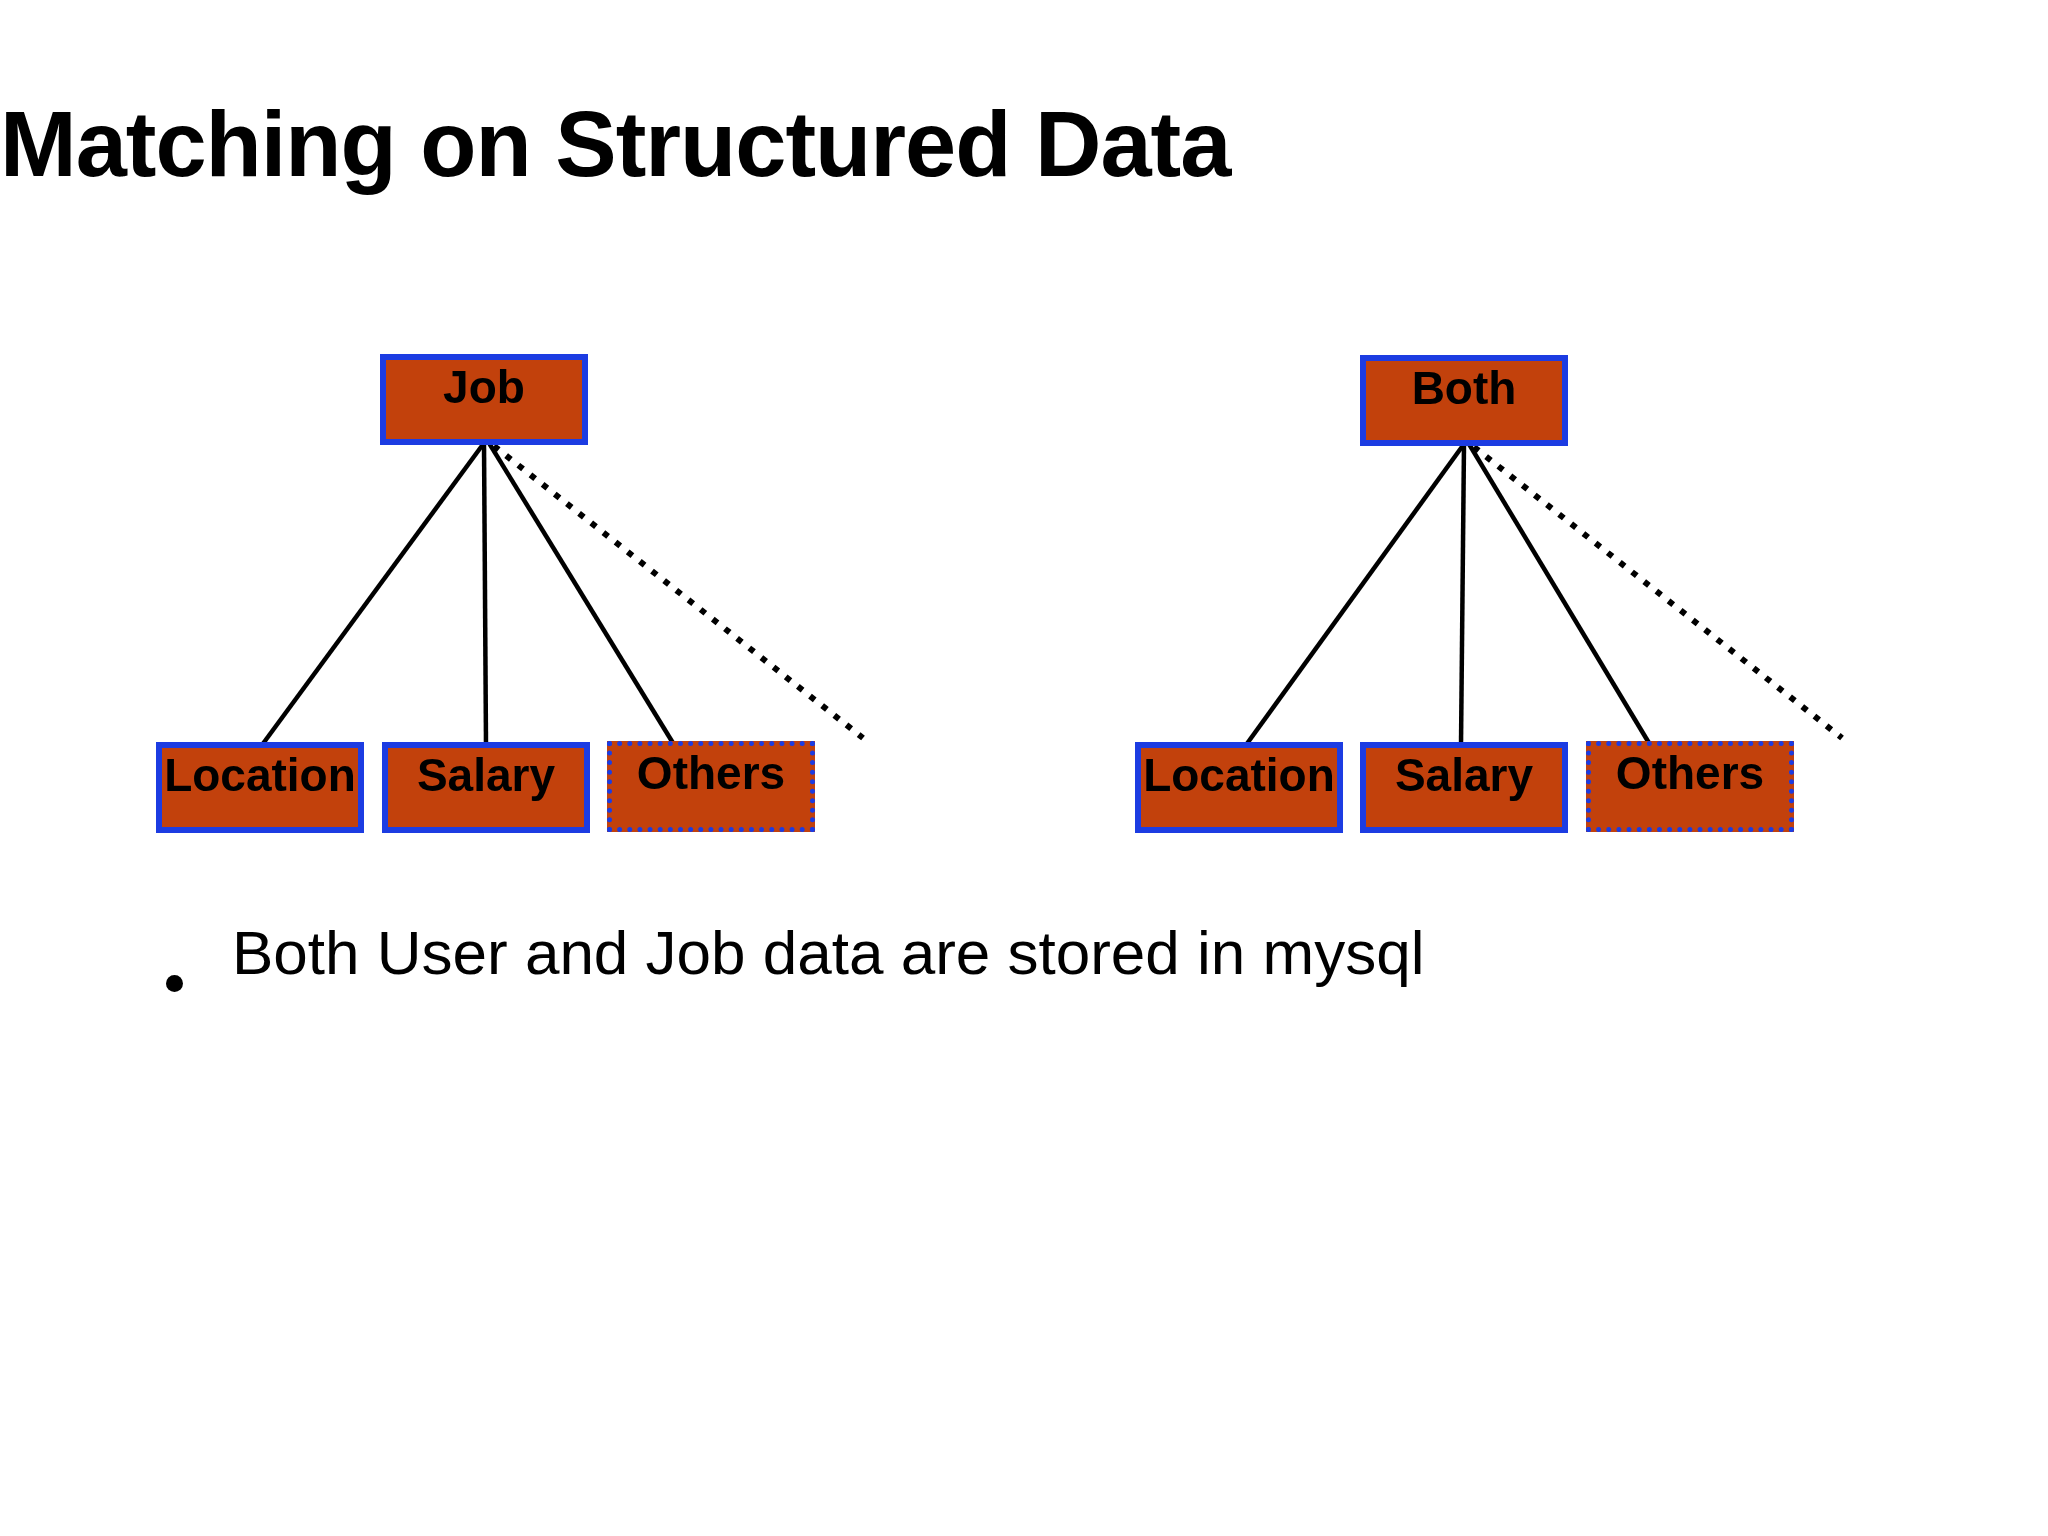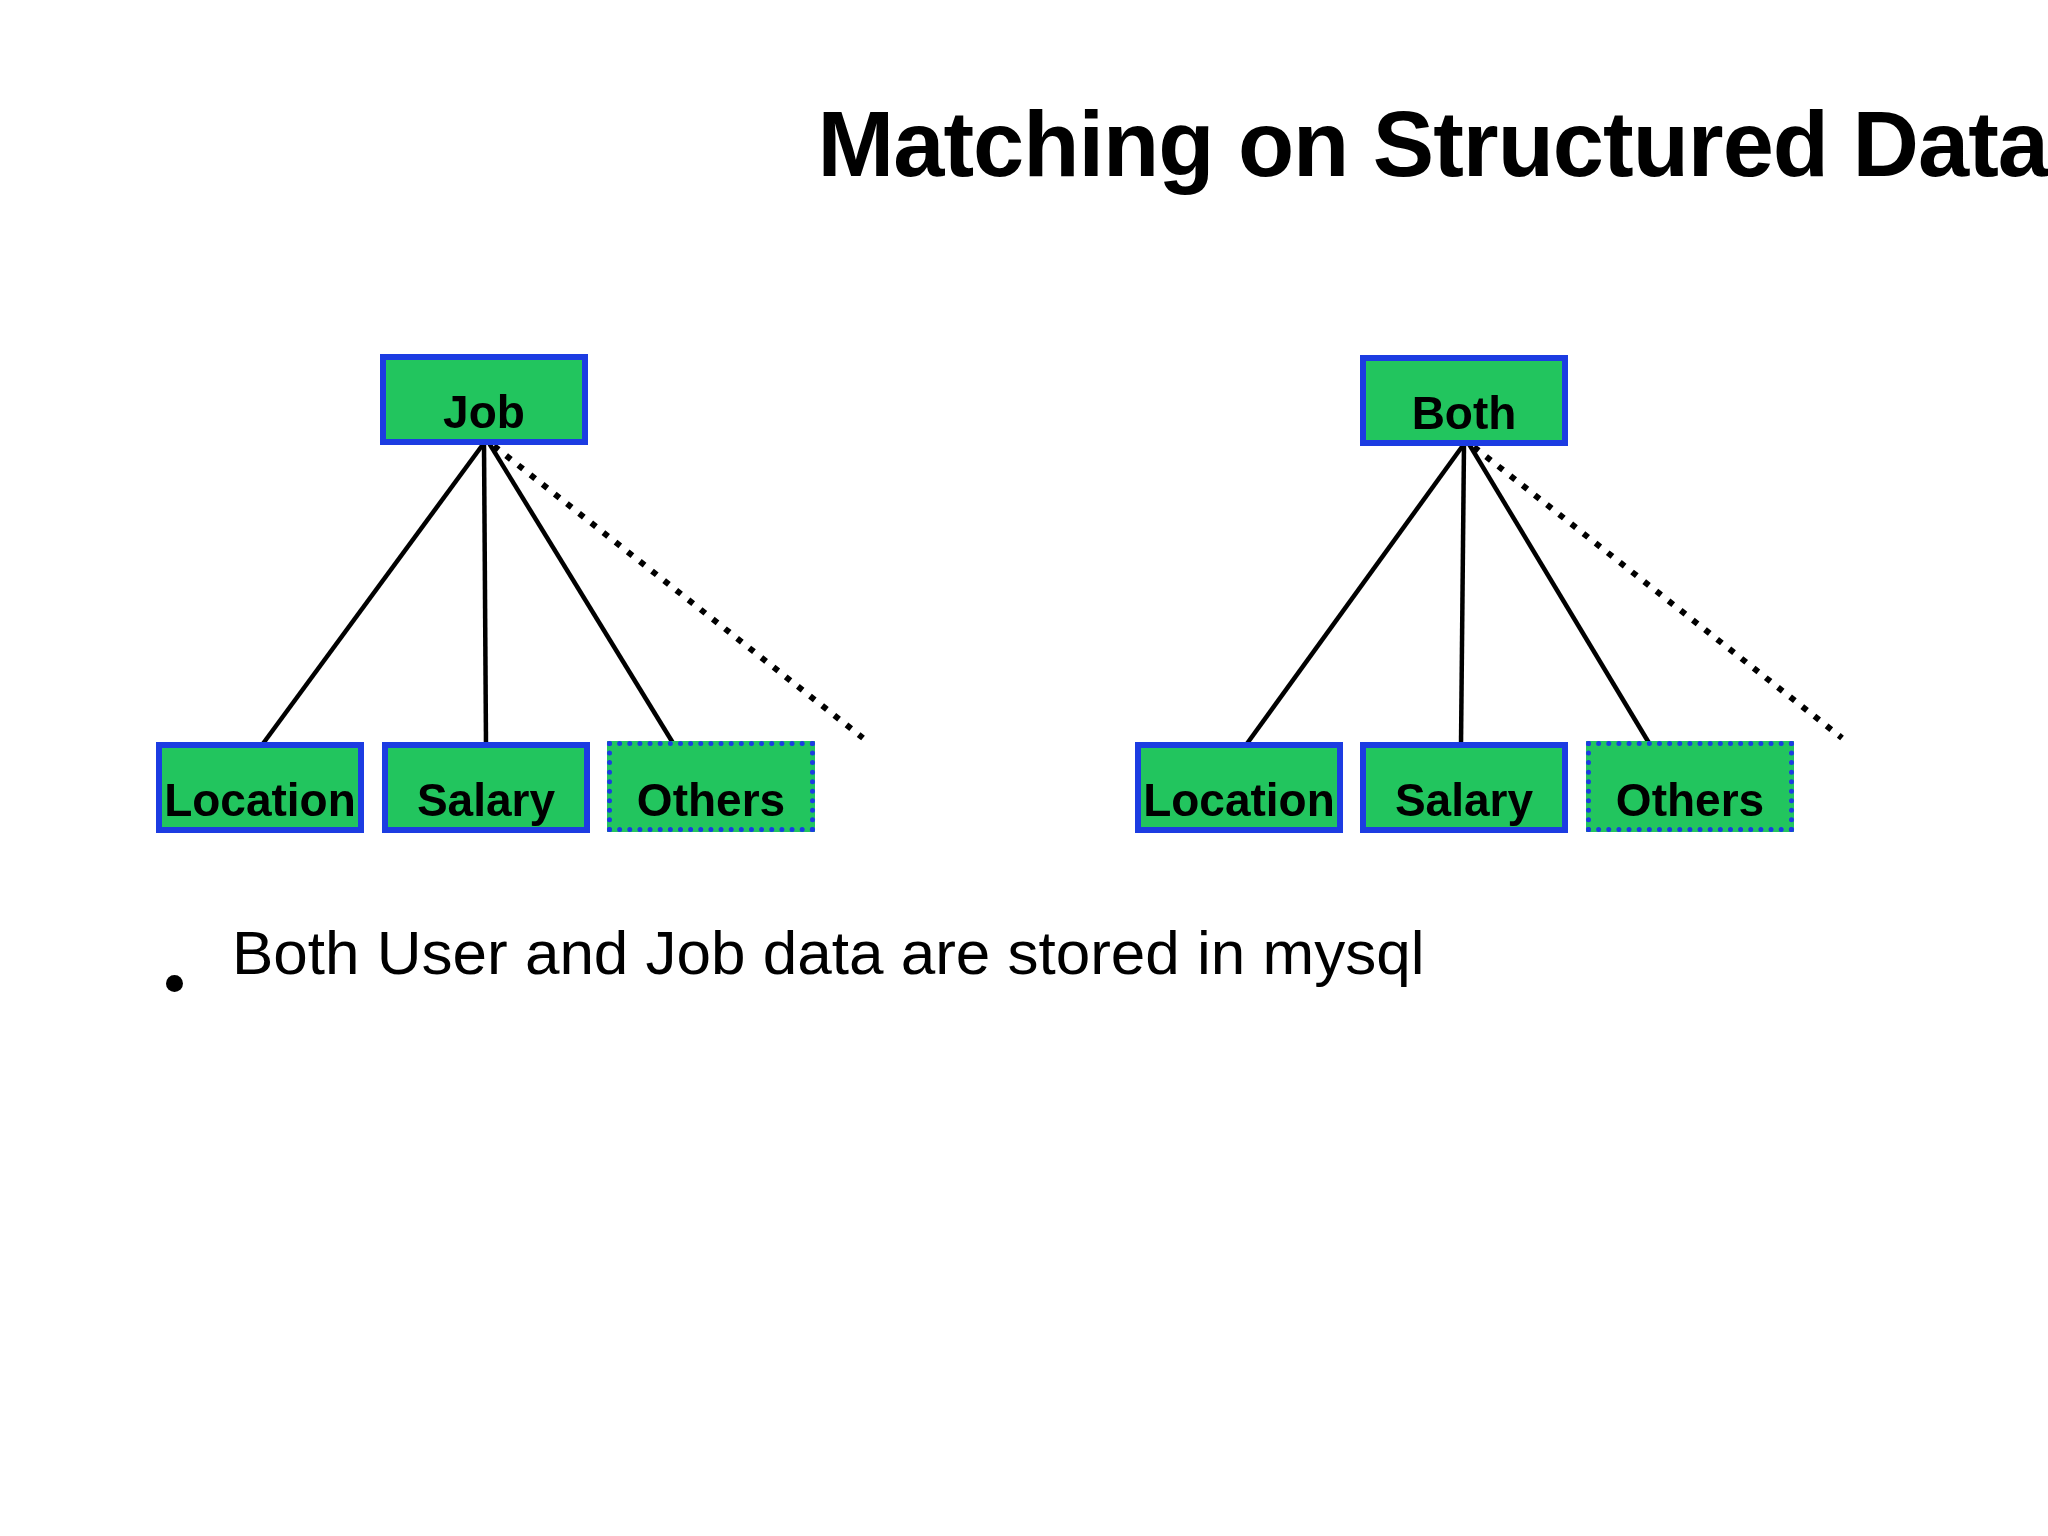--- a/index.html
+++ b/index.html
@@ -14,45 +14,45 @@
     font-family: "Liberation Sans", sans-serif;
     color: #000000;
     overflow: hidden;
   }
 
   .slide-title {
     position: absolute;
     top: 98px;
     left: 0;
     width: 2048px;
-    text-align: right;
+    text-align: left;
     font-size: 92px;
     font-weight: bold;
     line-height: 1;
     letter-spacing: -1px;
     color: #000000;
   }
 
   .edges-svg {
     position: absolute;
     left: 0;
     top: 0;
     width: 2048px;
     height: 900px;
   }
 
   .node {
     position: absolute;
     width: 208px;
     height: 91px;
     box-sizing: border-box;
-    background: #22c55e;
+    background: #c2410c;
     border: 6px solid #1c3ce2;
     display: flex;
-    align-items: flex-end;
+    align-items: flex-start;
     justify-content: center;
     font-size: 46px;
     font-weight: 600;
     color: #000000;
   }
   .node.dotted {
     border: 5px dotted #1c3ce2;
   }
 
   

